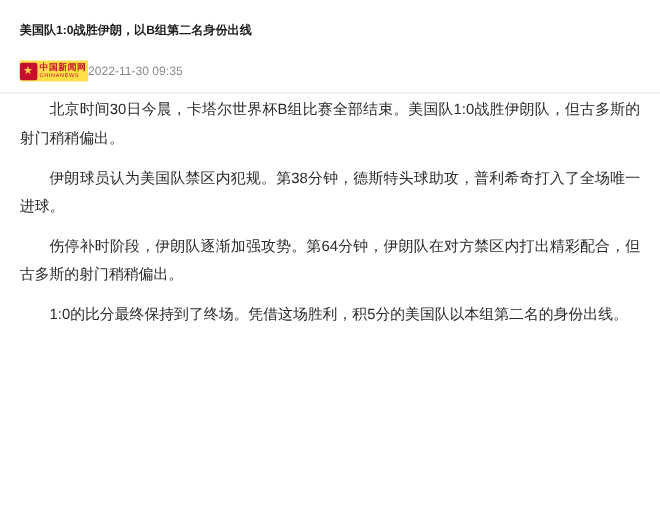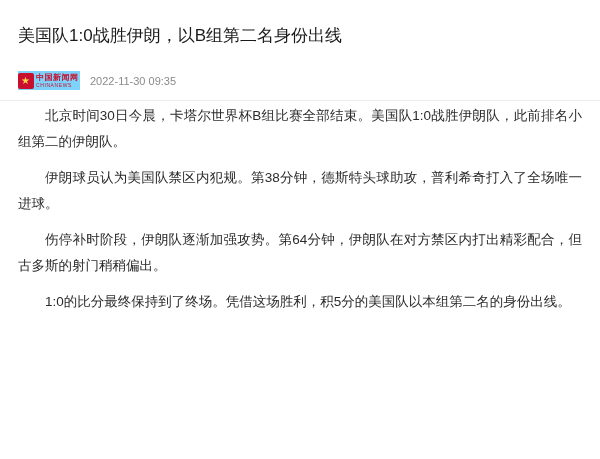--- a/index.html
+++ b/index.html
@@ -15,42 +15,42 @@
     overflow: hidden;
   }
   .page {
     position: relative;
     width: 600px;
     height: 459px;
     box-sizing: border-box;
     padding: 0;
   }
   .headline {
-    font-size: 17px;
-    font-weight: normal;
+    font-size: 11px;
+    font-weight: bold;
     color: #1a1a1a;
     letter-spacing: 0px;
     padding: 14px 18px 0 18px;
     line-height: 1.35;
   }
   .meta-row {
     display: flex;
     align-items: center;
     padding: 8px 18px 0 18px;
     height: 26px;
   }
   .source-logo {
     width: 62px;
     height: 19px;
-    background: #7dd3fc;
+    background: #fde047;
     border: 0;
     position: relative;
     display: flex;
     align-items: center;
-    margin-right: 10px;
+    margin-right: 0;
   }
   .logo-mark {
     width: 16px;
     height: 16px;
     background: #c8102e;
     border-radius: 2px;
     display: inline-block;
     position: relative;
     flex: 0 0 auto;
   }
@@ -117,20 +117,20 @@
         <span class="logo-cn">中国新闻网</span>
         <span class="logo-en">CHINANEWS</span>
       </span>
     </div>
     <span class="timestamp">2022-11-30 09:35</span>
   </div>
 
   <div class="divider"></div>
 
   <div class="article">
-    <p>北京时间30日今晨，卡塔尔世界杯B组比赛全部结束。美国队1:0战胜伊朗队，此前排名小组第二的伊朗队。</p>
+    <p>北京时间30日今晨，卡塔尔世界杯B组比赛全部结束。美国队1:0战胜伊朗队，但古多斯的射门稍稍偏出。</p>
     <p>伊朗球员认为美国队禁区内犯规。第38分钟，德斯特头球助攻，普利希奇打入了全场唯一进球。</p>
     <p>伤停补时阶段，伊朗队逐渐加强攻势。第64分钟，伊朗队在对方禁区内打出精彩配合，但古多斯的射门稍稍偏出。</p>
     <p>1:0的比分最终保持到了终场。凭借这场胜利，积5分的美国队以本组第二名的身份出线。</p>
 
   </div>
 
 </div>
 
 </body></html>

